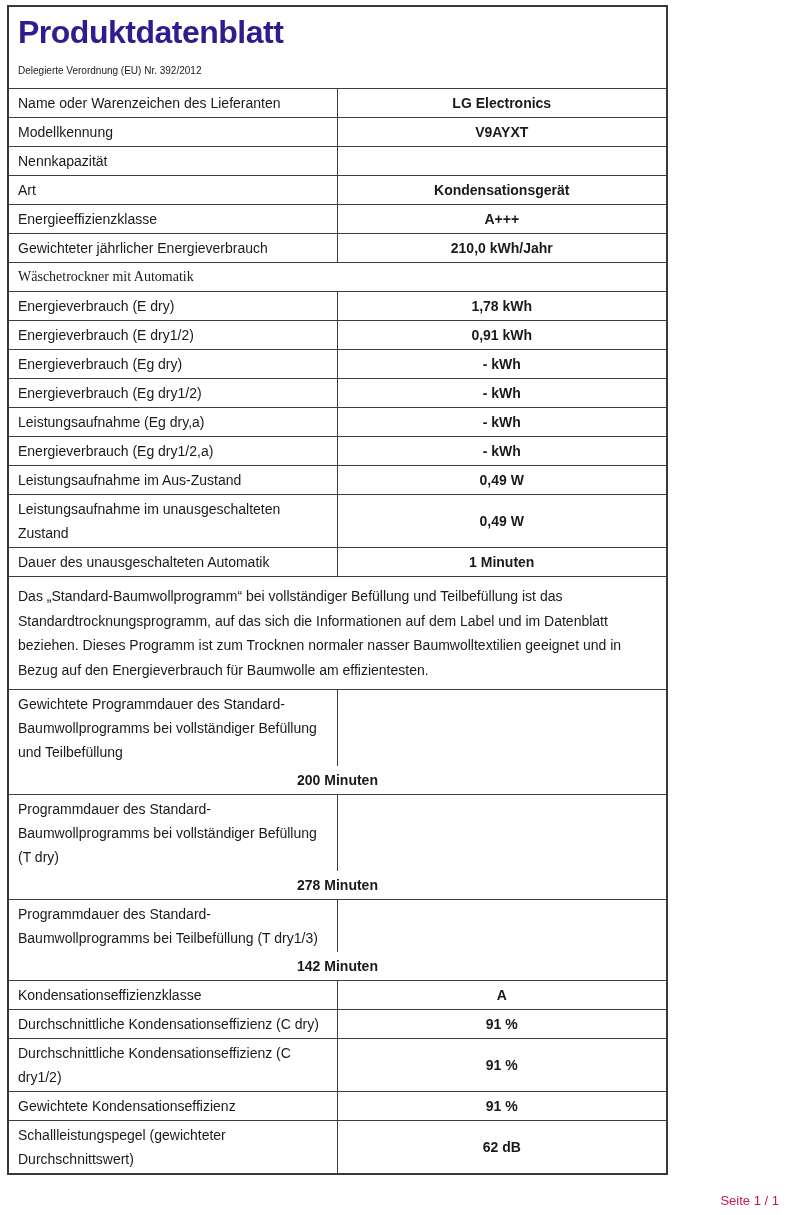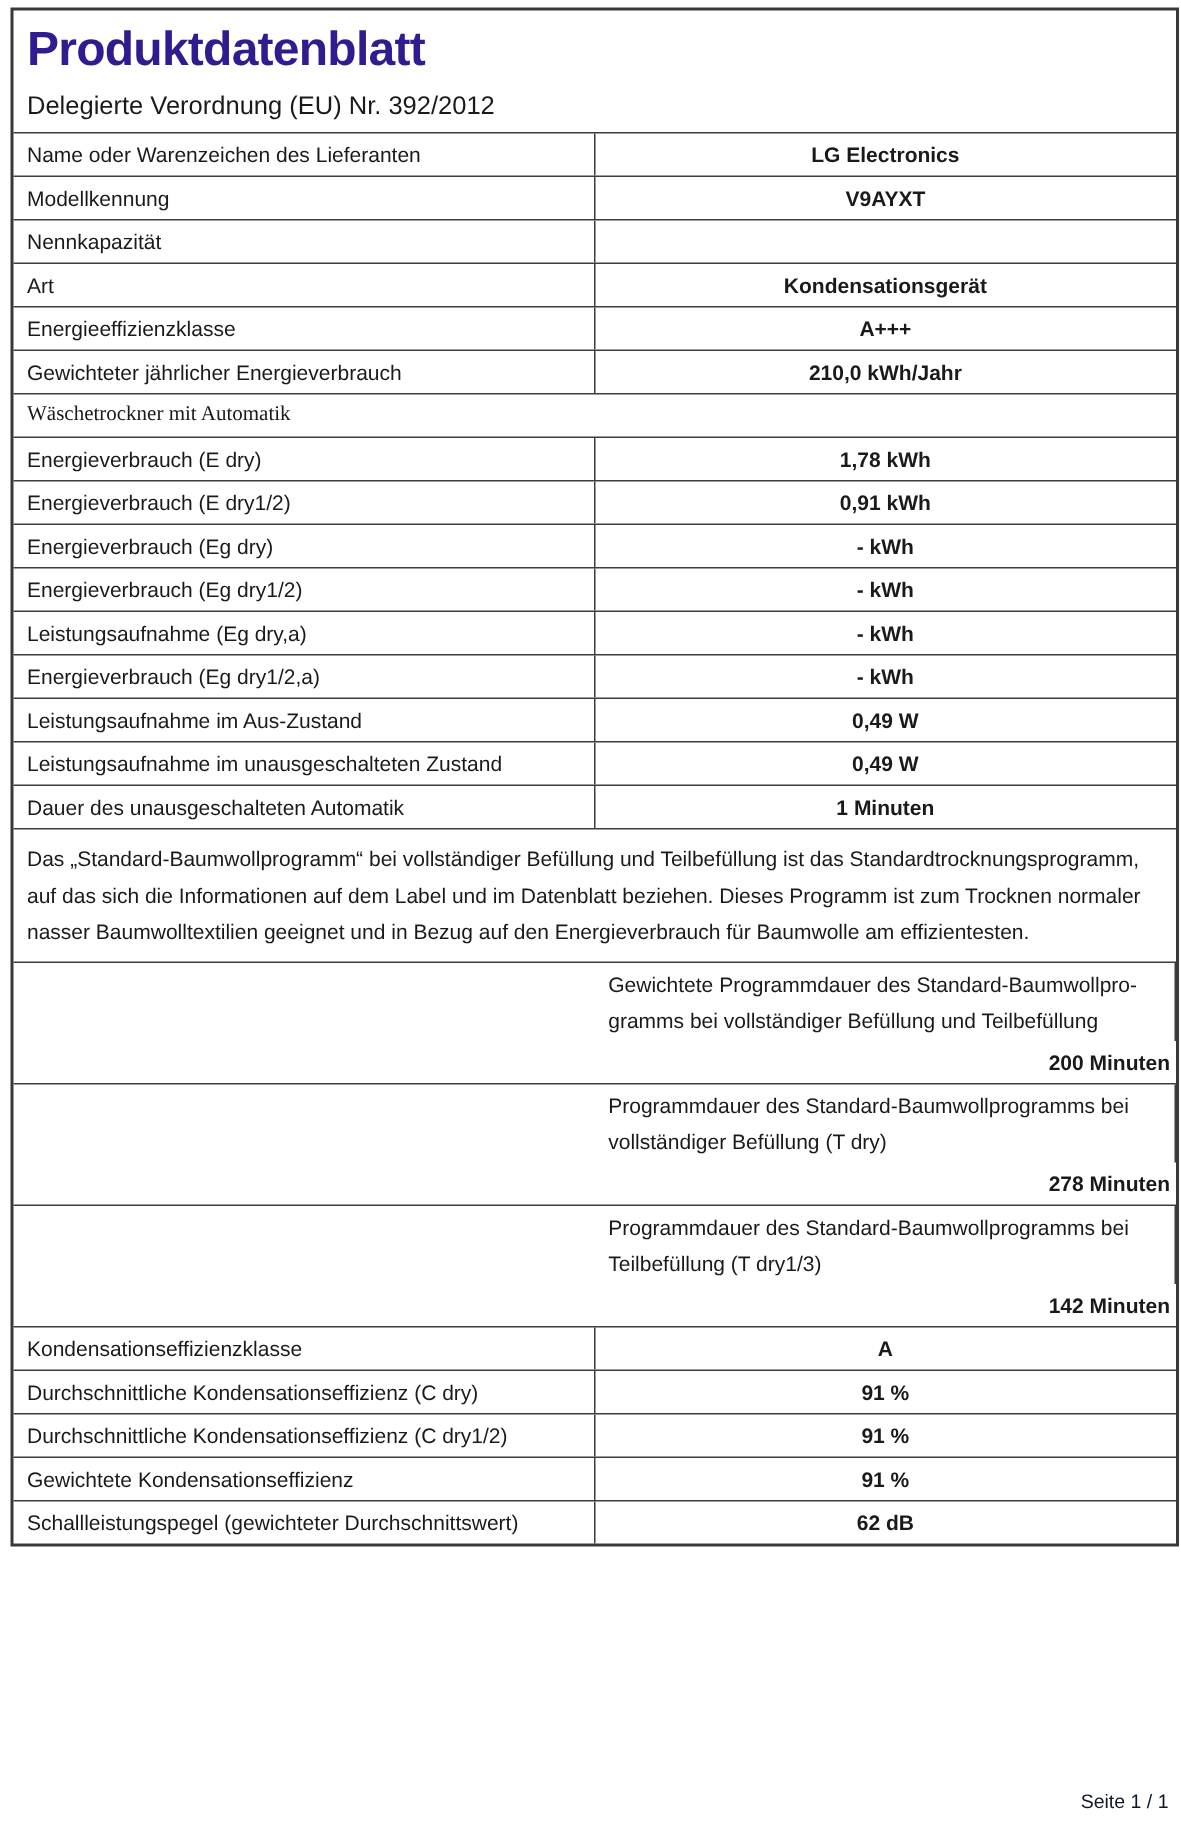--- a/index.html
+++ b/index.html
@@ -13,46 +13,45 @@
     position: relative;
     width: 787px;
     height: 1215px;
     background: #ffffff;
     overflow: hidden;
   }
   .sheet {
     position: absolute;
     left: 7px;
     top: 5px;
-    width: 779px;
+    width: 661px;
     box-sizing: border-box;
     border: 2px solid #383838;
     background: #ffffff;
   }
   .sheet-header {
     padding: 7px 10px 9px 9px;
   }
   .doc-title {
     margin: 0 0 13px 0;
     font-size: 32px;
     line-height: 36px;
     font-weight: bold;
     color: #321b8e;
     letter-spacing: -0.5px;
   }
   .doc-subtitle {
-    font-size: 17px;
+    font-size: 10px;
     line-height: 16px;
     color: #1a1a1a;
   }
   .tbody .trow {
     display: flex;
     border-top: 1.5px solid #3d3d3d;
     box-sizing: border-box;
-    align-items: flex-end;
   }
   .trow.pair { min-height: 27px; }
   .trow.pair.tall { min-height: 51px; flex-direction: column; }
   .trow.section { min-height: 27px; font-family: Liberation Serif, serif; }
   .cell {
     box-sizing: border-box;
     font-size: 14px;
     display: flex;
     align-items: center;
   }
@@ -82,21 +81,21 @@
     line-height: 24.5px;
     align-items: flex-start;
     display: block;
     min-height: 82px;
   }
   .page-footer {
     position: absolute;
     right: 8px;
     bottom: 7px;
     font-size: 13px;
-    color: #0f172a;
+    color: #be185d;
   }
 </style>
 </head>
 <body>
 
 <div class="page">
   <div class="sheet">
     <div class="sheet-header">
       <h1 class="doc-title">Produktdatenblatt</h1>
       <div class="doc-subtitle">Delegierte Verordnung (EU) Nr. 392/2012</div>

